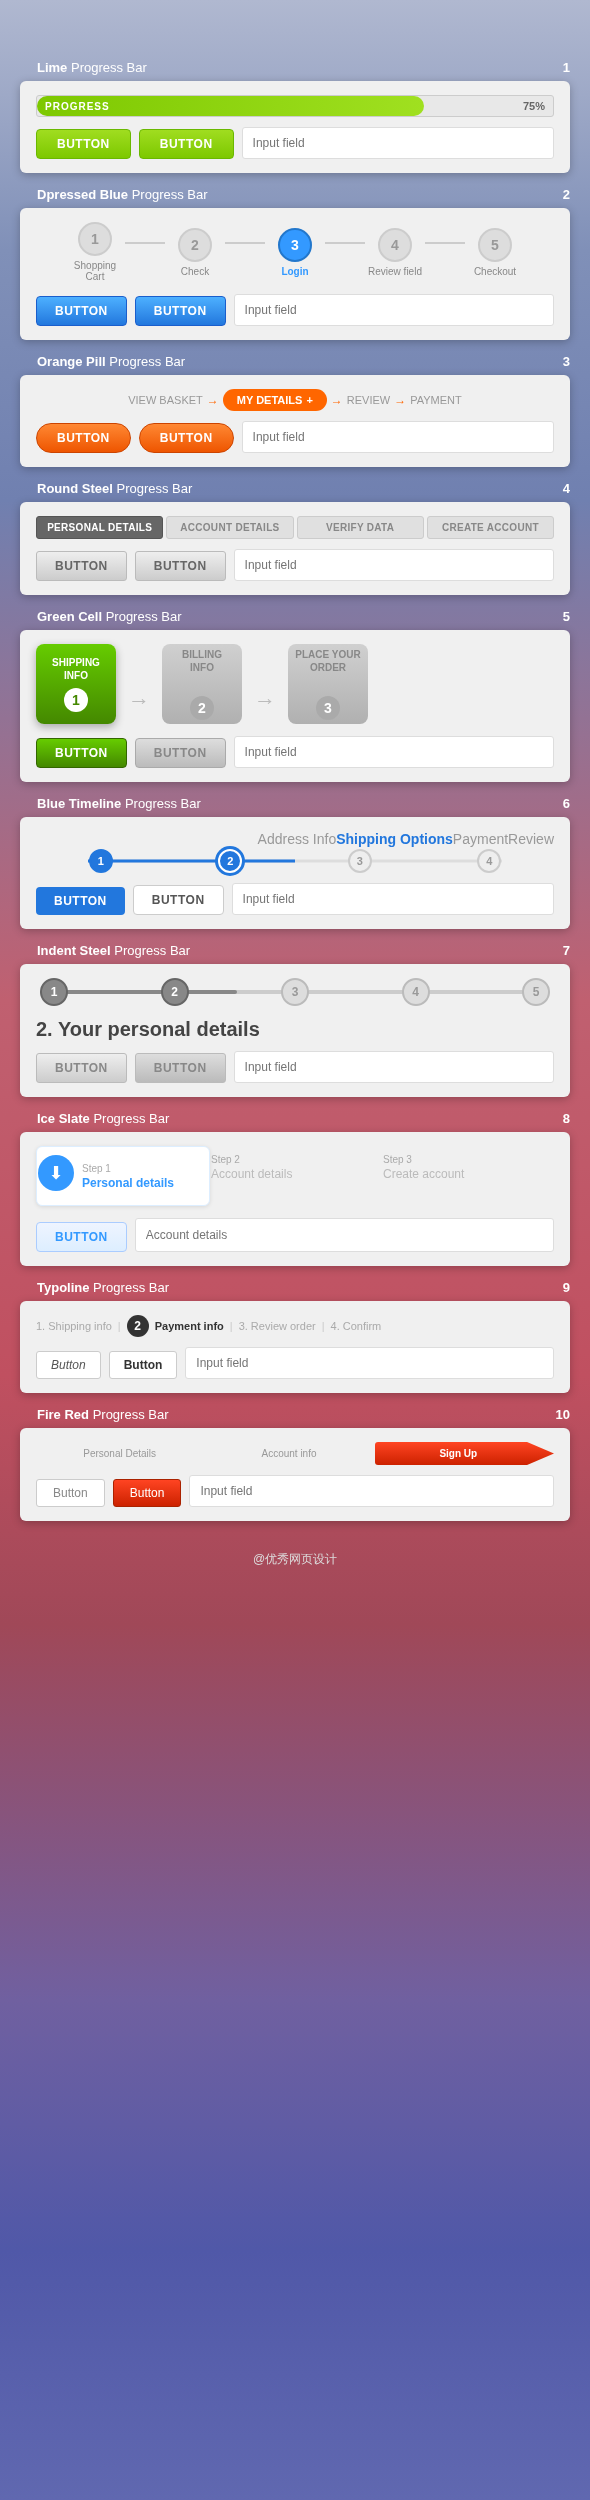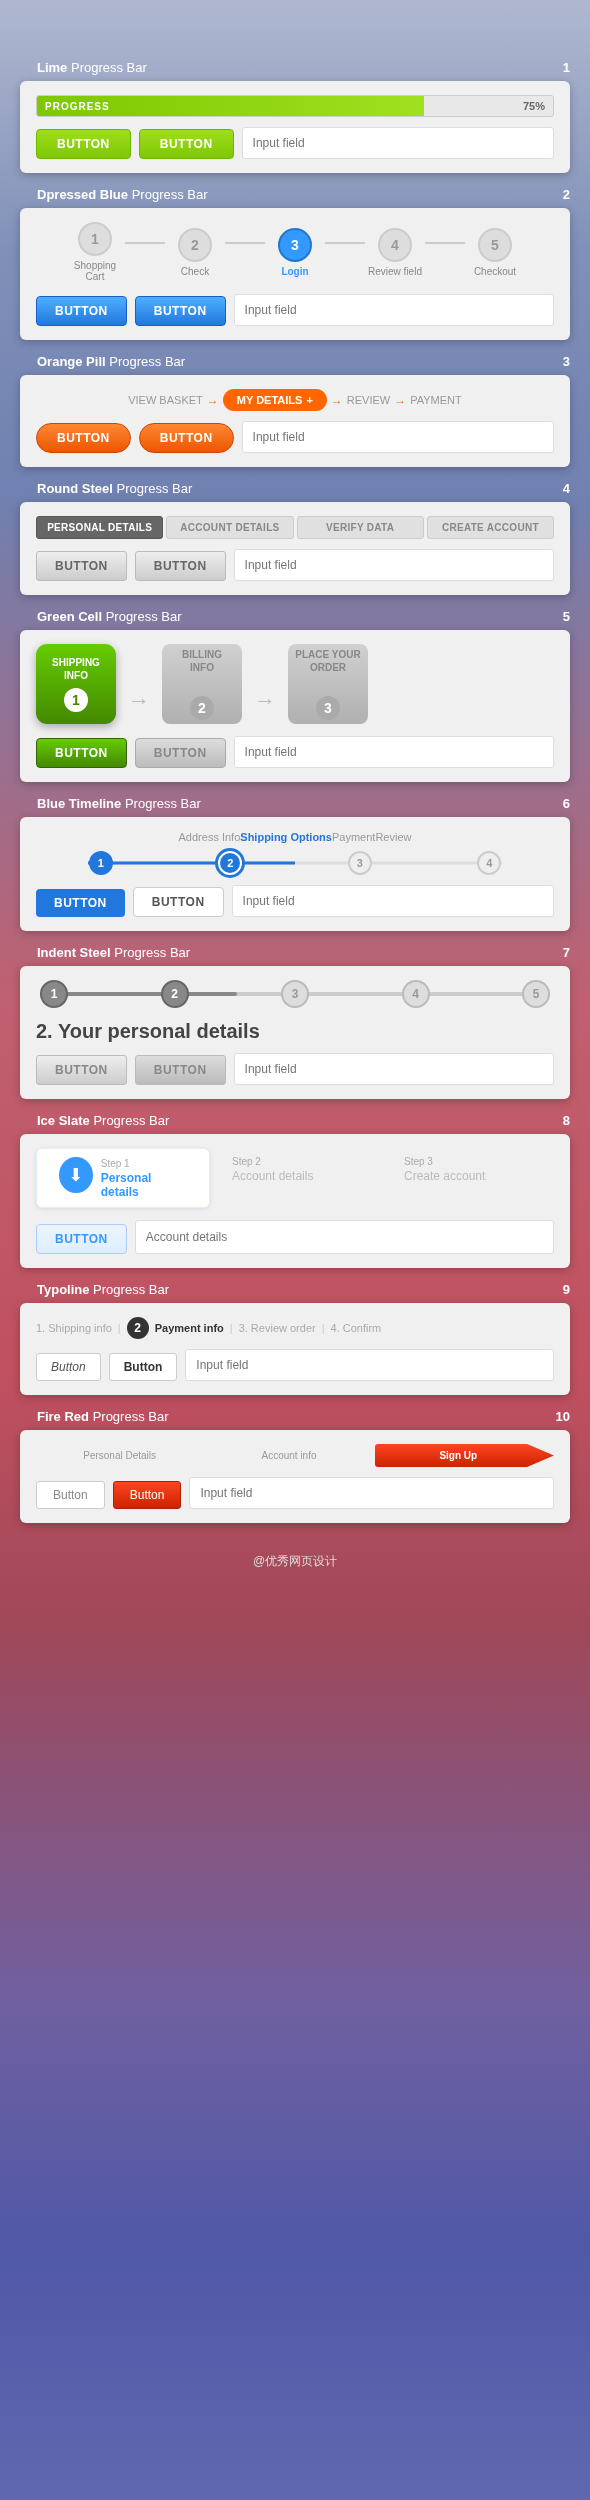--- a/index.html
+++ b/index.html
@@ -106,20 +106,21 @@
       overflow: hidden;
       margin-bottom: 10px;
     }
     .lime-bar-fill {
       background: linear-gradient(90deg, #7dc800, #a0e020);
       height: 100%;
       width: 75%;
       display: flex;
       align-items: center;
       padding-left: 8px;
+      border-radius: 10px;
     }
     .lime-bar-label {
       font-size: 10px;
       font-weight: bold;
       color: #fff;
       text-transform: uppercase;
       letter-spacing: 1px;
     }
     .lime-pct {
       position: absolute;
@@ -303,21 +304,20 @@
       font-size: 10px;
       font-weight: bold;
       text-align: center;
       line-height: 1.3;
       color: #fff;
       position: relative;
     }
     .green-cell-box.active {
       background: linear-gradient(180deg, #66cc00, #448800);
       box-shadow: 0 3px 8px rgba(0,0,0,0.3);
-      border-radius: 11px;
     }
     .green-cell-box.inactive {
       background: linear-gradient(180deg, #d0d0d0, #b0b0b0);
       color: #888;
       gap: 16px;
     }
     .gcell-num {
       width: 24px;
       height: 24px;
       border-radius: 50%;
@@ -346,24 +346,24 @@
     .btn-gray {
       background: linear-gradient(180deg, #ddd, #bbb);
       color: #888;
       border: 1px solid #aaa;
       border-radius: 4px;
     }
 
     
     .timeline-labels {
       display: flex;
-      justify-content: center;
-      font-size: 11px;
+      justify-content: flex-end;
+      font-size: 14px;
       color: #999;
-      margin-bottom: 8px;
+      margin-bottom: 2px;
     }
     .timeline-labels .tl-active { color: #2277dd; font-weight: bold; }
     .timeline-track {
       position: relative;
       display: flex;
       align-items: center;
       justify-content: space-around;
       margin-bottom: 10px;
     }
     .tl-line {
@@ -479,21 +479,21 @@
       display: flex;
       align-items: flex-start;
       gap: 0;
       margin-bottom: 12px;
     }
     .ice-step {
       flex: 1;
       display: flex;
       flex-direction: column;
       align-items: flex-start;
-      padding: 8px 22px;
+      padding: 8px 1px;
       font-size: 11px;
     }
     .ice-step.active {
       background: #fff;
       border-radius: 6px;
       border: 1px solid #ddeeff;
       box-shadow: 0 1px 4px rgba(0,0,0,0.1);
     }
     .ice-step-num {
       font-size: 10px;

